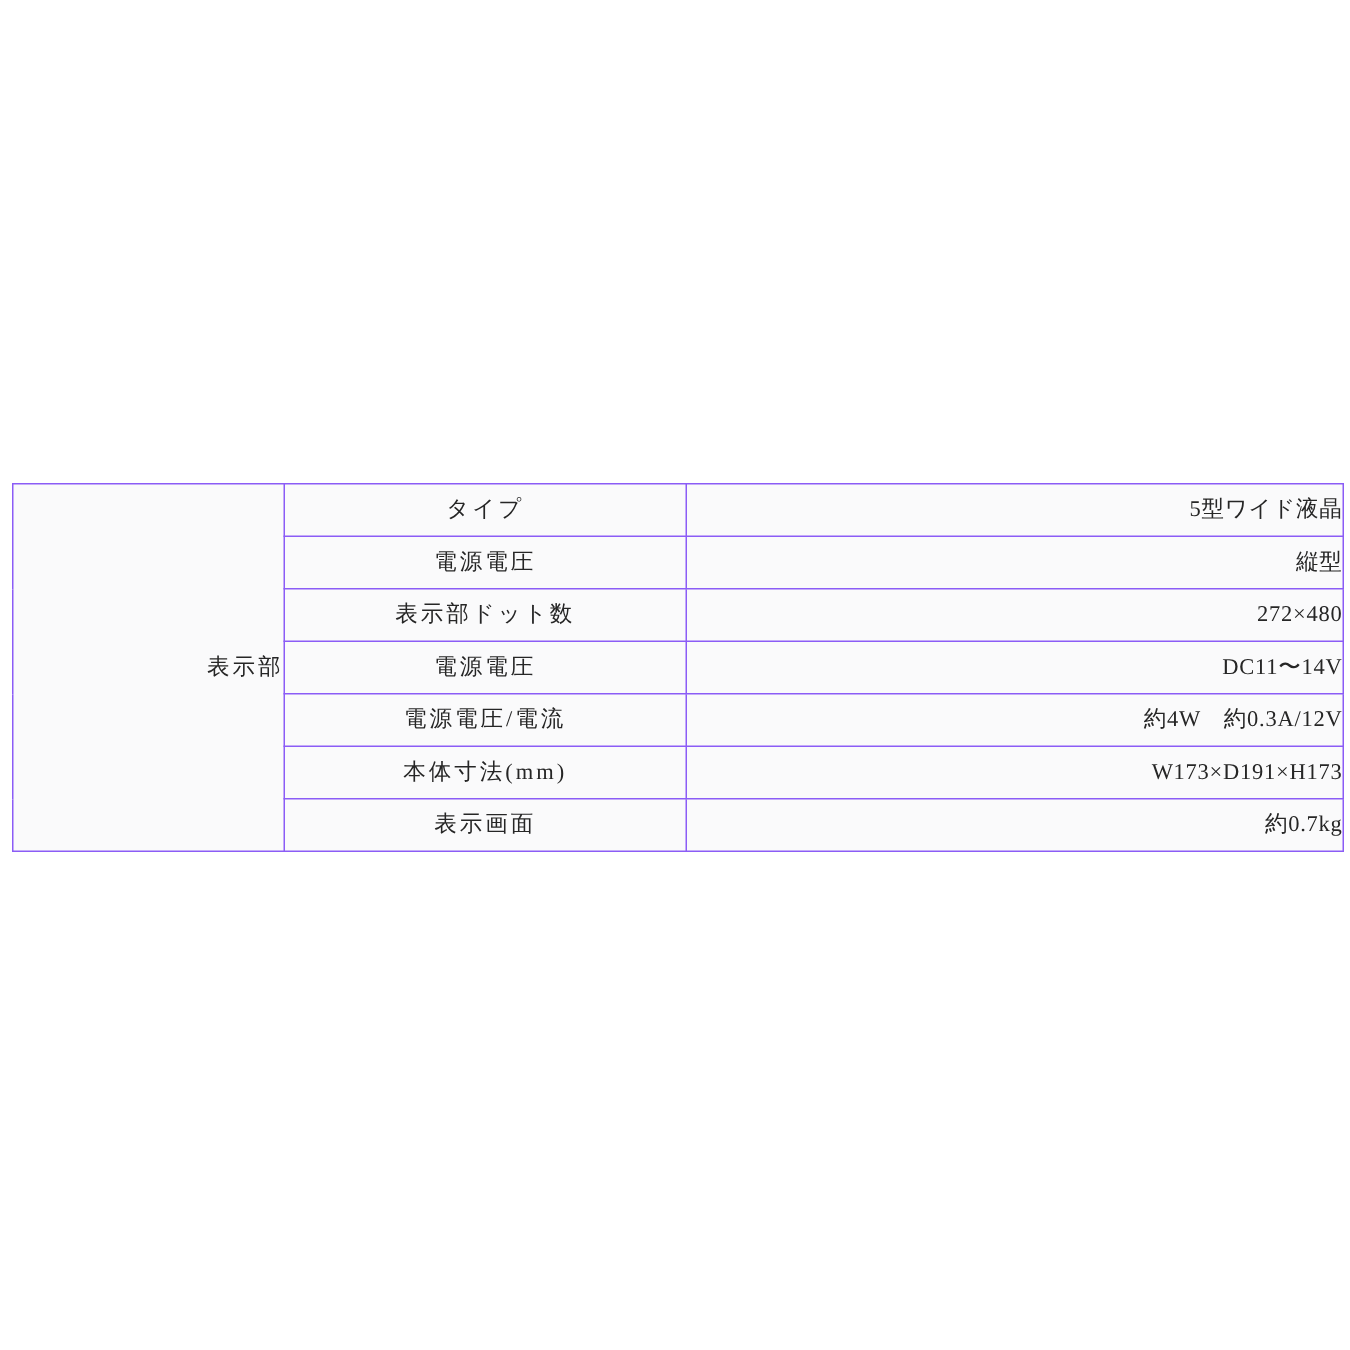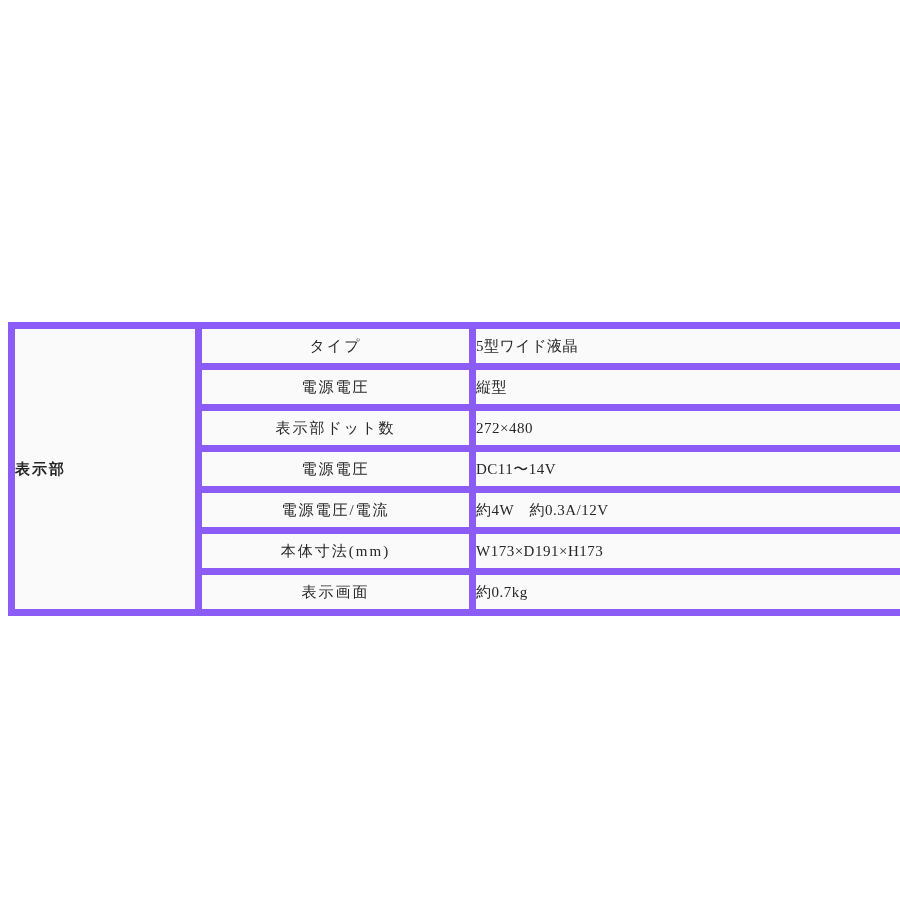--- a/index.html
+++ b/index.html
@@ -25,44 +25,43 @@
     top: 322px;
     width: 884px;
   }
   table.spec {
     border-collapse: collapse;
     width: 884px;
     table-layout: fixed;
     background: #fbfbfc;
   }
   table.spec td {
-    border: 7px solid #8b5cf6;
+    border: 1px solid #8b5cf6;
     padding: 0;
     height: 34px;
     font-size: 15px;
     color: #262626;
     background: #fafafb;
     vertical-align: middle;
   }
   td.group {
     width: 180px;
-    text-align: left;
+    text-align: right;
     background: #fafafb;
     letter-spacing: 2px;
-    font-weight: bold;
   }
   td.label {
     width: 267px;
     text-align: center;
     letter-spacing: 2px;
     background: #fafafb;
   }
   td.value {
     width: 437px;
-    text-align: left;
+    text-align: right;
     padding-left: 10px;
     letter-spacing: 0.5px;
     background: #fafafb;
   }
   .cell-inner {
     display: block;
     line-height: 32px;
     white-space: nowrap;
   }
   .group .cell-inner {

